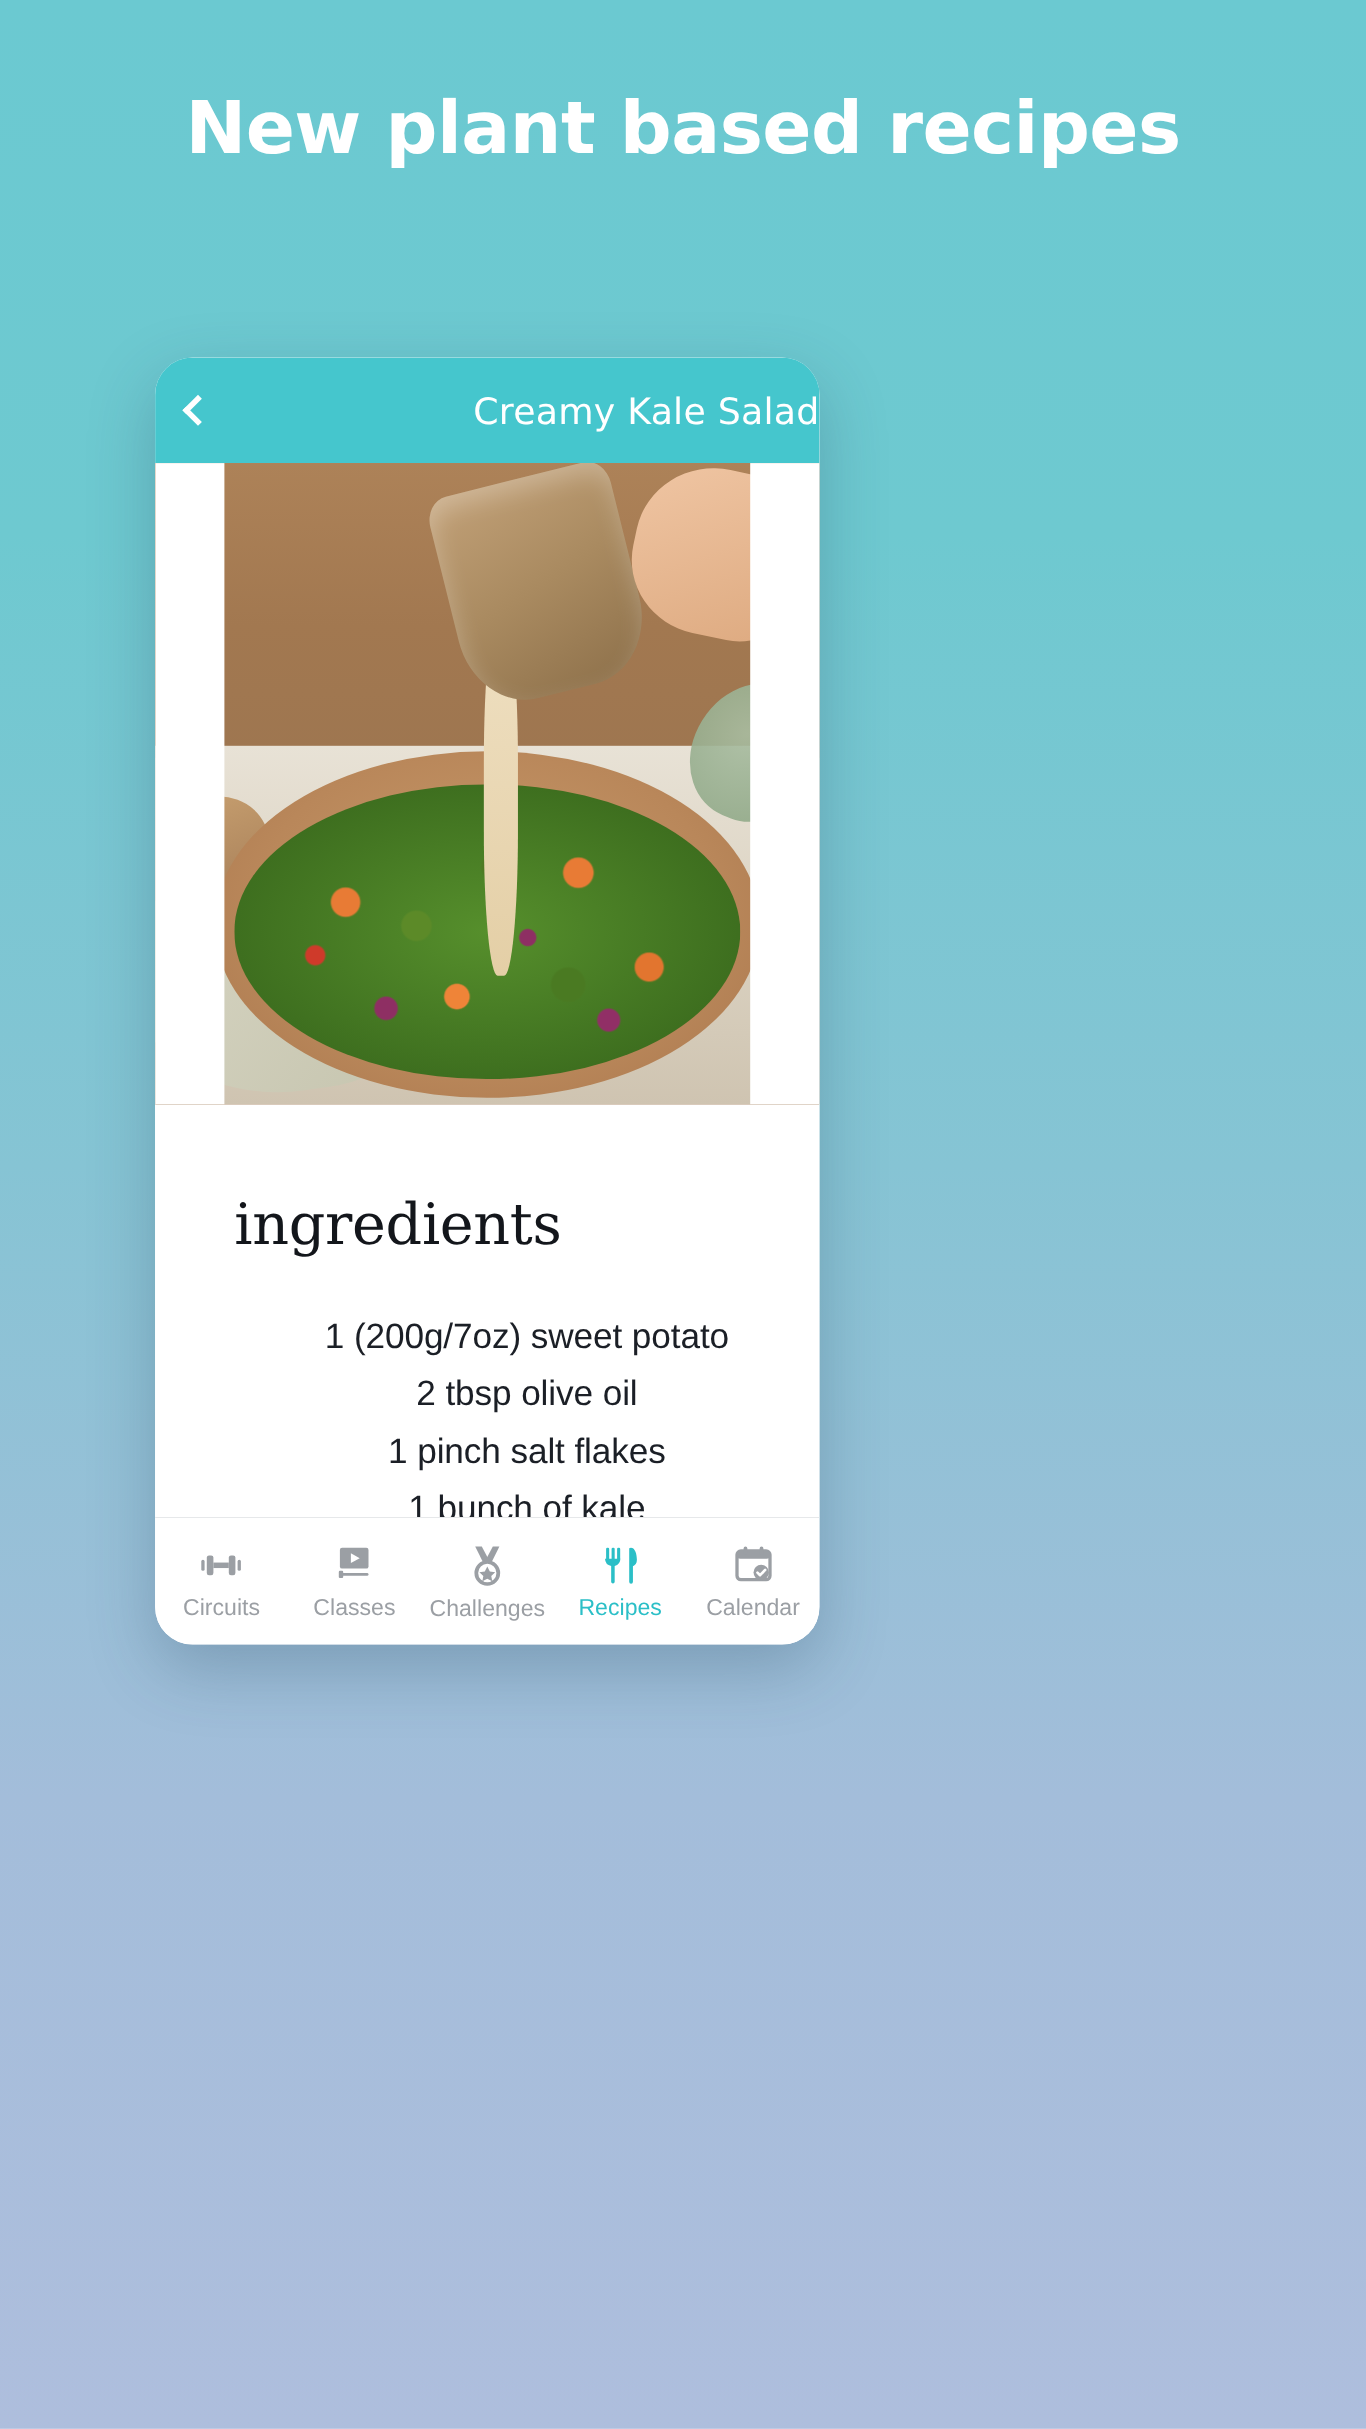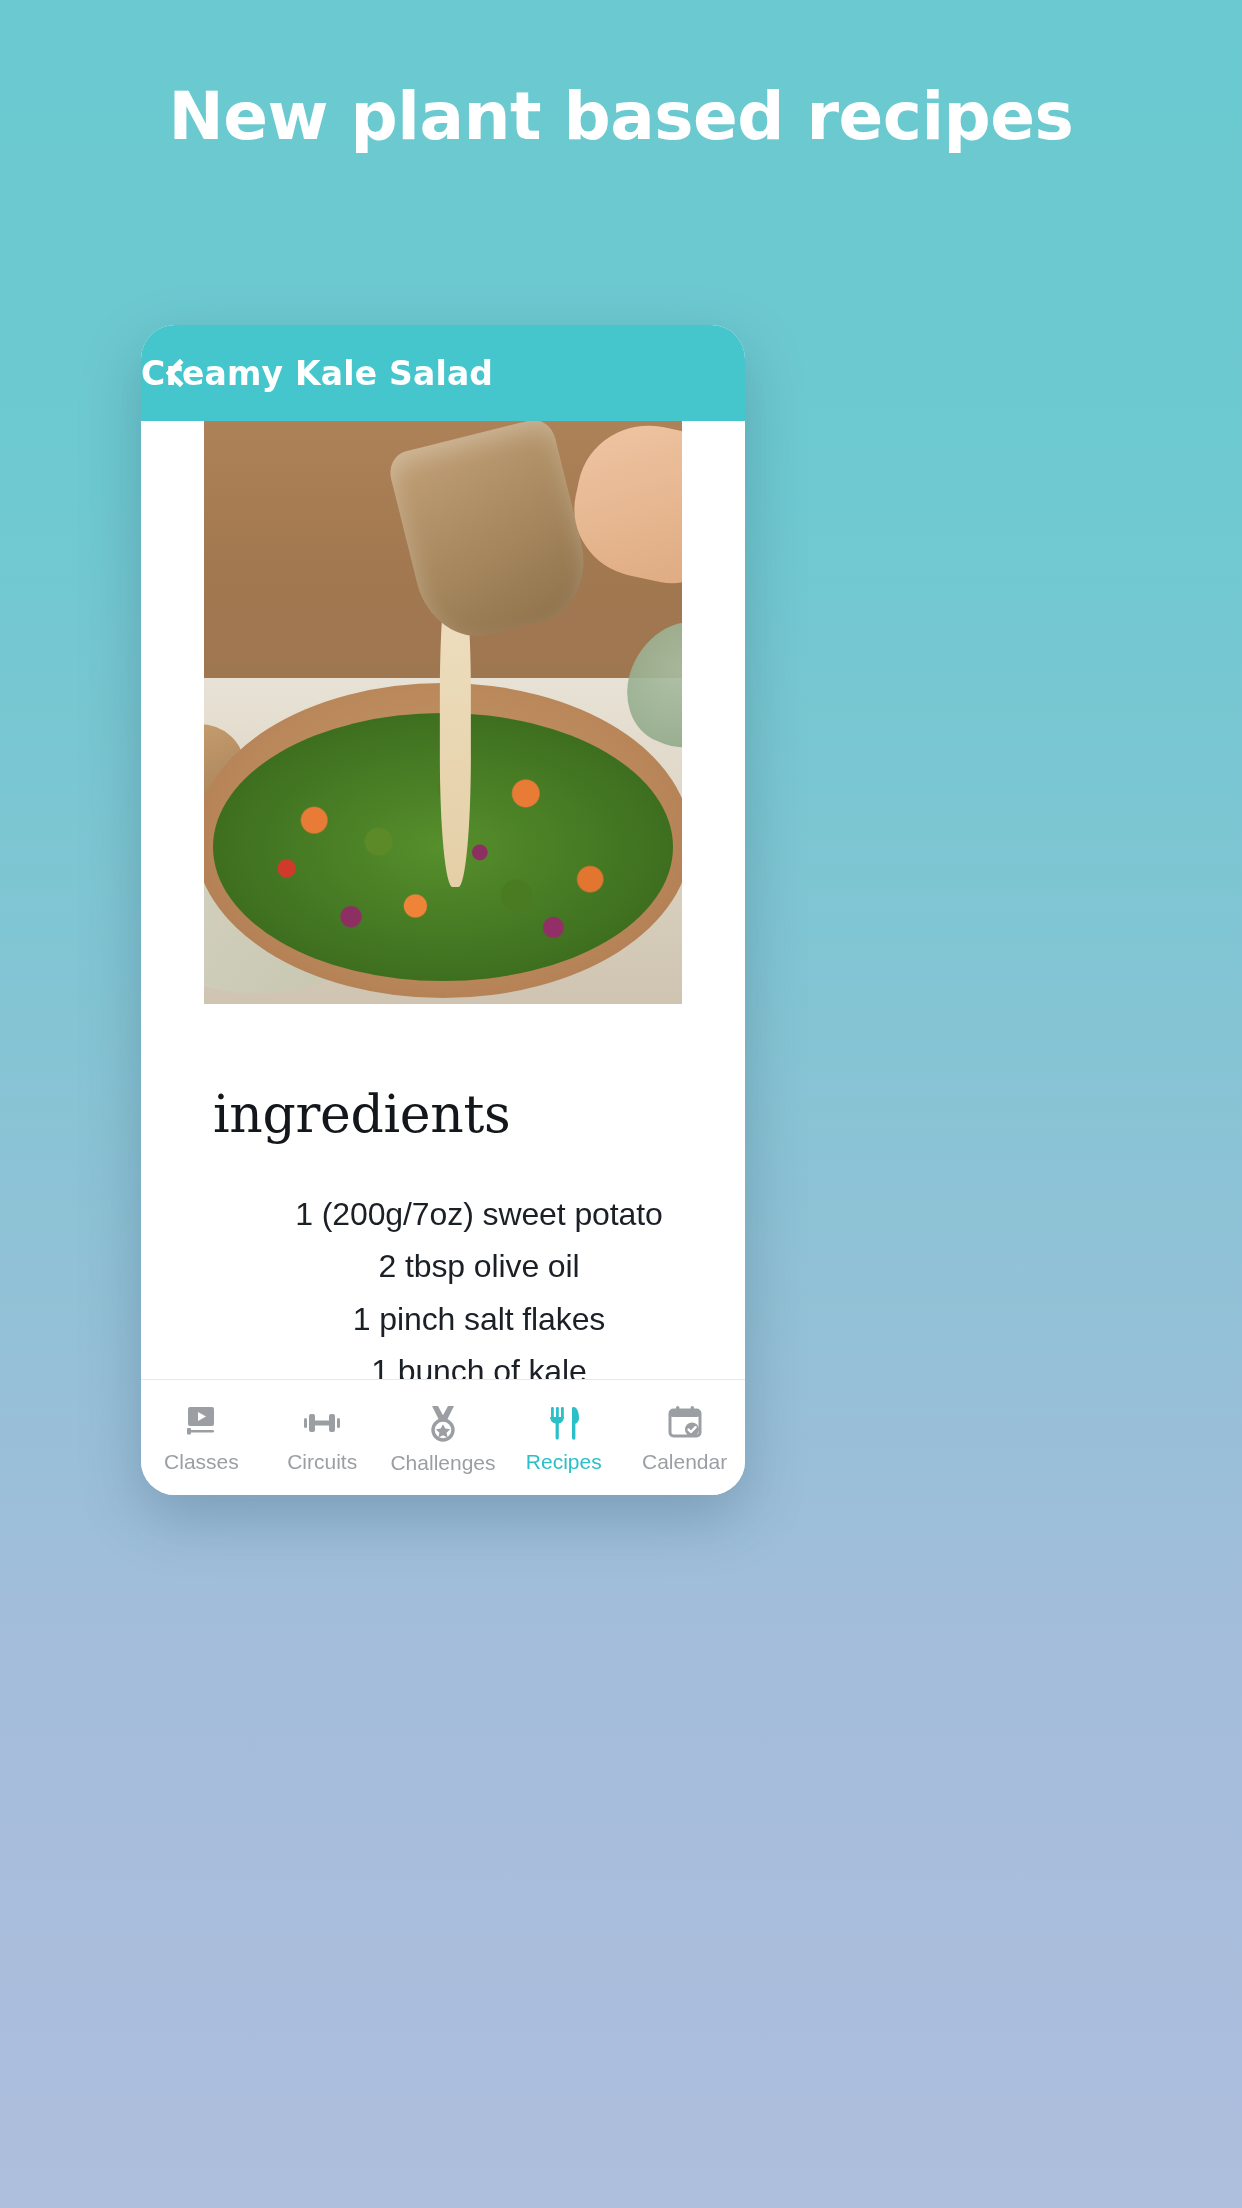--- a/index.html
+++ b/index.html
@@ -55,24 +55,24 @@
   .chev {
     width:20px; height:20px;
     border-left:5px solid #fff;
     border-bottom:5px solid #fff;
     transform:rotate(45deg);
     margin-left:6px;
   }
   .app-title {
     position:absolute;
     left:0; right:0;
-    text-align:left;
+    text-align:right;
     color:#ffffff;
     font-size:33px;
-    font-weight:bold;
+    font-weight:normal;
     letter-spacing:0.2px;
     font-family:"DejaVu Sans", sans-serif;
     pointer-events:none;
   }
 
   
   .app-body {
     flex:1 1 auto;
     background:#ffffff;
     overflow:hidden;
@@ -250,41 +250,41 @@
         <li>1 bunch of kale</li>
 
       </ul>
     </div>
   </div>
 
   <div class="tabbar">
 
     <div class="tab">
       <span>
-        <svg width="38" height="36" viewBox="0 0 38 36">
-          <rect x="6" y="2" width="26" height="19" rx="2" fill="#9b9fa4"></rect>
-          <path d="M16 7 L24 11.5 L16 16 Z" fill="#ffffff"></path>
-          <rect x="6" y="25" width="26" height="2.6" rx="1.3" fill="#9b9fa4"></rect>
-          <rect x="5" y="23" width="4" height="6.6" rx="1" fill="#9b9fa4"></rect>
-        </svg>
-      </span>
-      <span class="tab-label">Classes</span>
-    </div>
-
-    <div class="tab">
-      <span>
         <svg width="40" height="36" viewBox="0 0 40 36">
           <rect x="2" y="13" width="3" height="10" rx="1.5" fill="#9b9fa4"></rect>
           <rect x="7" y="9" width="6" height="18" rx="2" fill="#9b9fa4"></rect>
           <rect x="13" y="15.5" width="14" height="5" fill="#9b9fa4"></rect>
           <rect x="27" y="9" width="6" height="18" rx="2" fill="#9b9fa4"></rect>
           <rect x="35" y="13" width="3" height="10" rx="1.5" fill="#9b9fa4"></rect>
         </svg>
       </span>
       <span class="tab-label">Circuits</span>
+    </div>
+
+    <div class="tab">
+      <span>
+        <svg width="38" height="36" viewBox="0 0 38 36">
+          <rect x="6" y="2" width="26" height="19" rx="2" fill="#9b9fa4"></rect>
+          <path d="M16 7 L24 11.5 L16 16 Z" fill="#ffffff"></path>
+          <rect x="6" y="25" width="26" height="2.6" rx="1.3" fill="#9b9fa4"></rect>
+          <rect x="5" y="23" width="4" height="6.6" rx="1" fill="#9b9fa4"></rect>
+        </svg>
+      </span>
+      <span class="tab-label">Classes</span>
     </div>
 
     <div class="tab">
       <span>
         <svg width="38" height="38" viewBox="0 0 38 38">
           <path d="M8 2 L14 2 L21 15 L16 18 Z" fill="#9b9fa4"></path>
           <path d="M30 2 L24 2 L17 15 L22 18 Z" fill="#9b9fa4"></path>
           <circle cx="19" cy="26" r="10" fill="none" stroke="#9b9fa4" stroke-width="3.4"></circle>
           <path d="M19 20.2 L21.3 24.6 L26.2 25.3 L22.6 28.7 L23.5 33.5 L19 31.2 L14.5 33.5 L15.4 28.7 L11.8 25.3 L16.7 24.6 Z" fill="#9b9fa4"></path>
         </svg>

